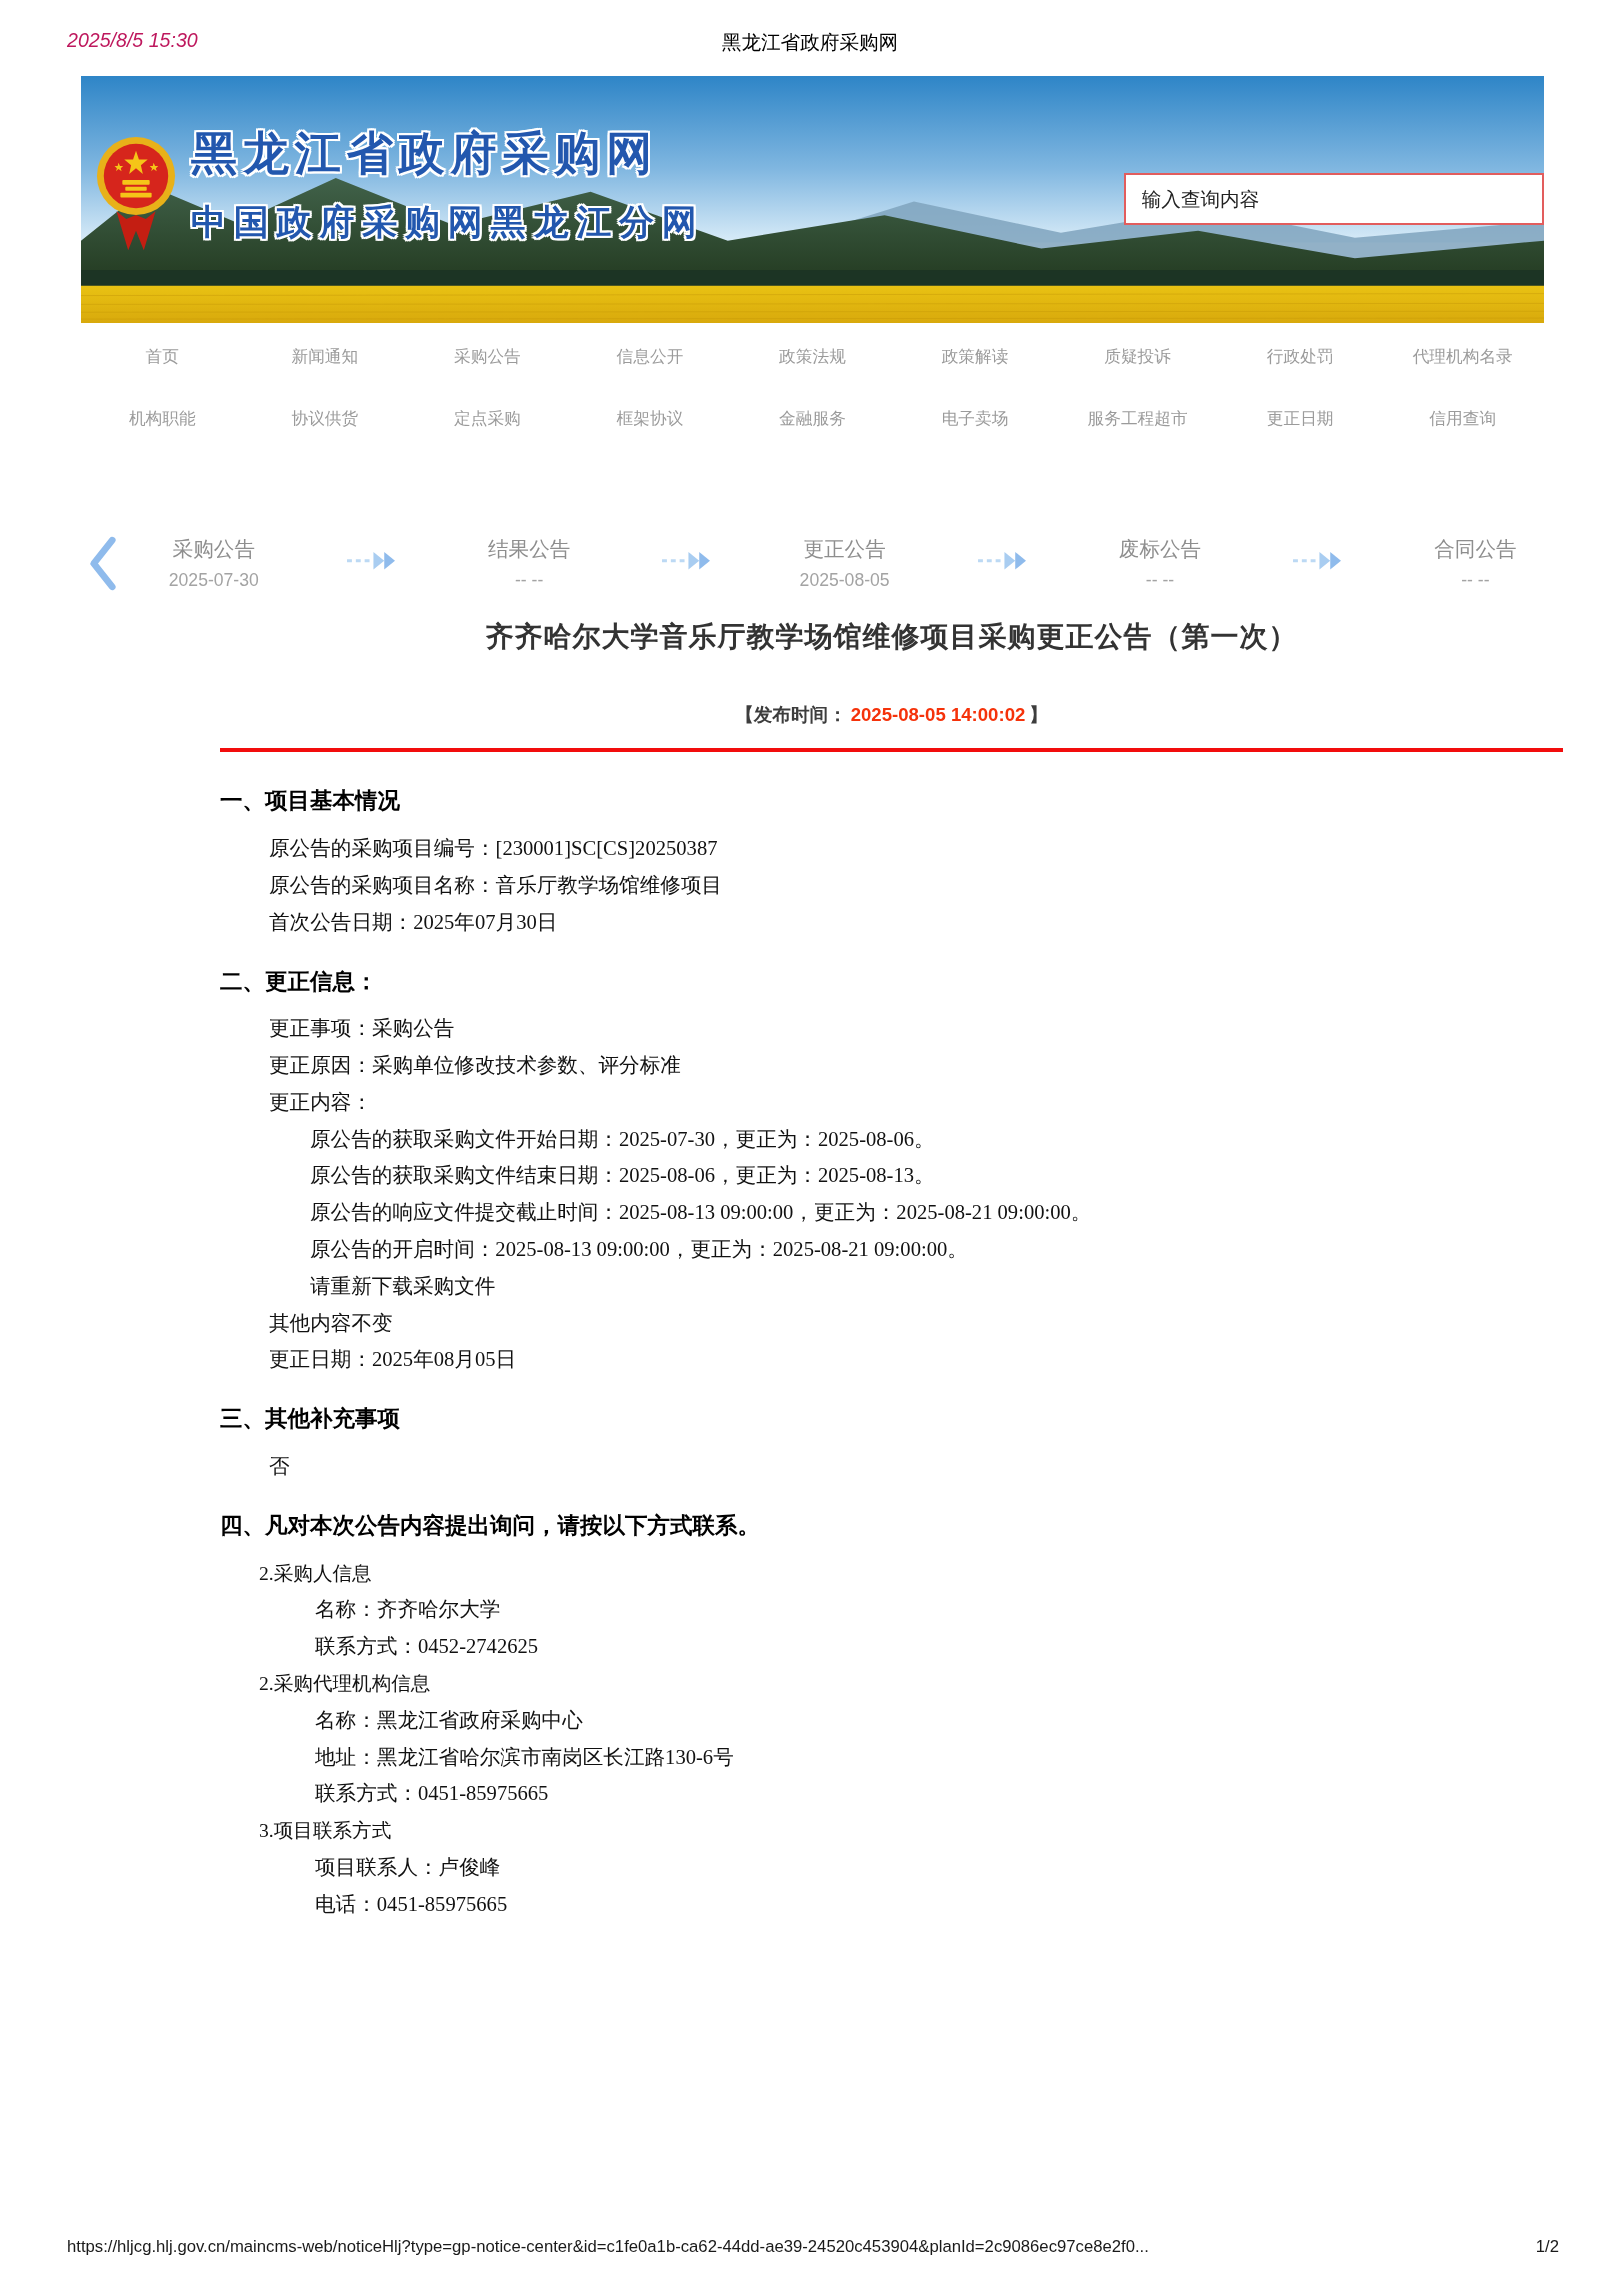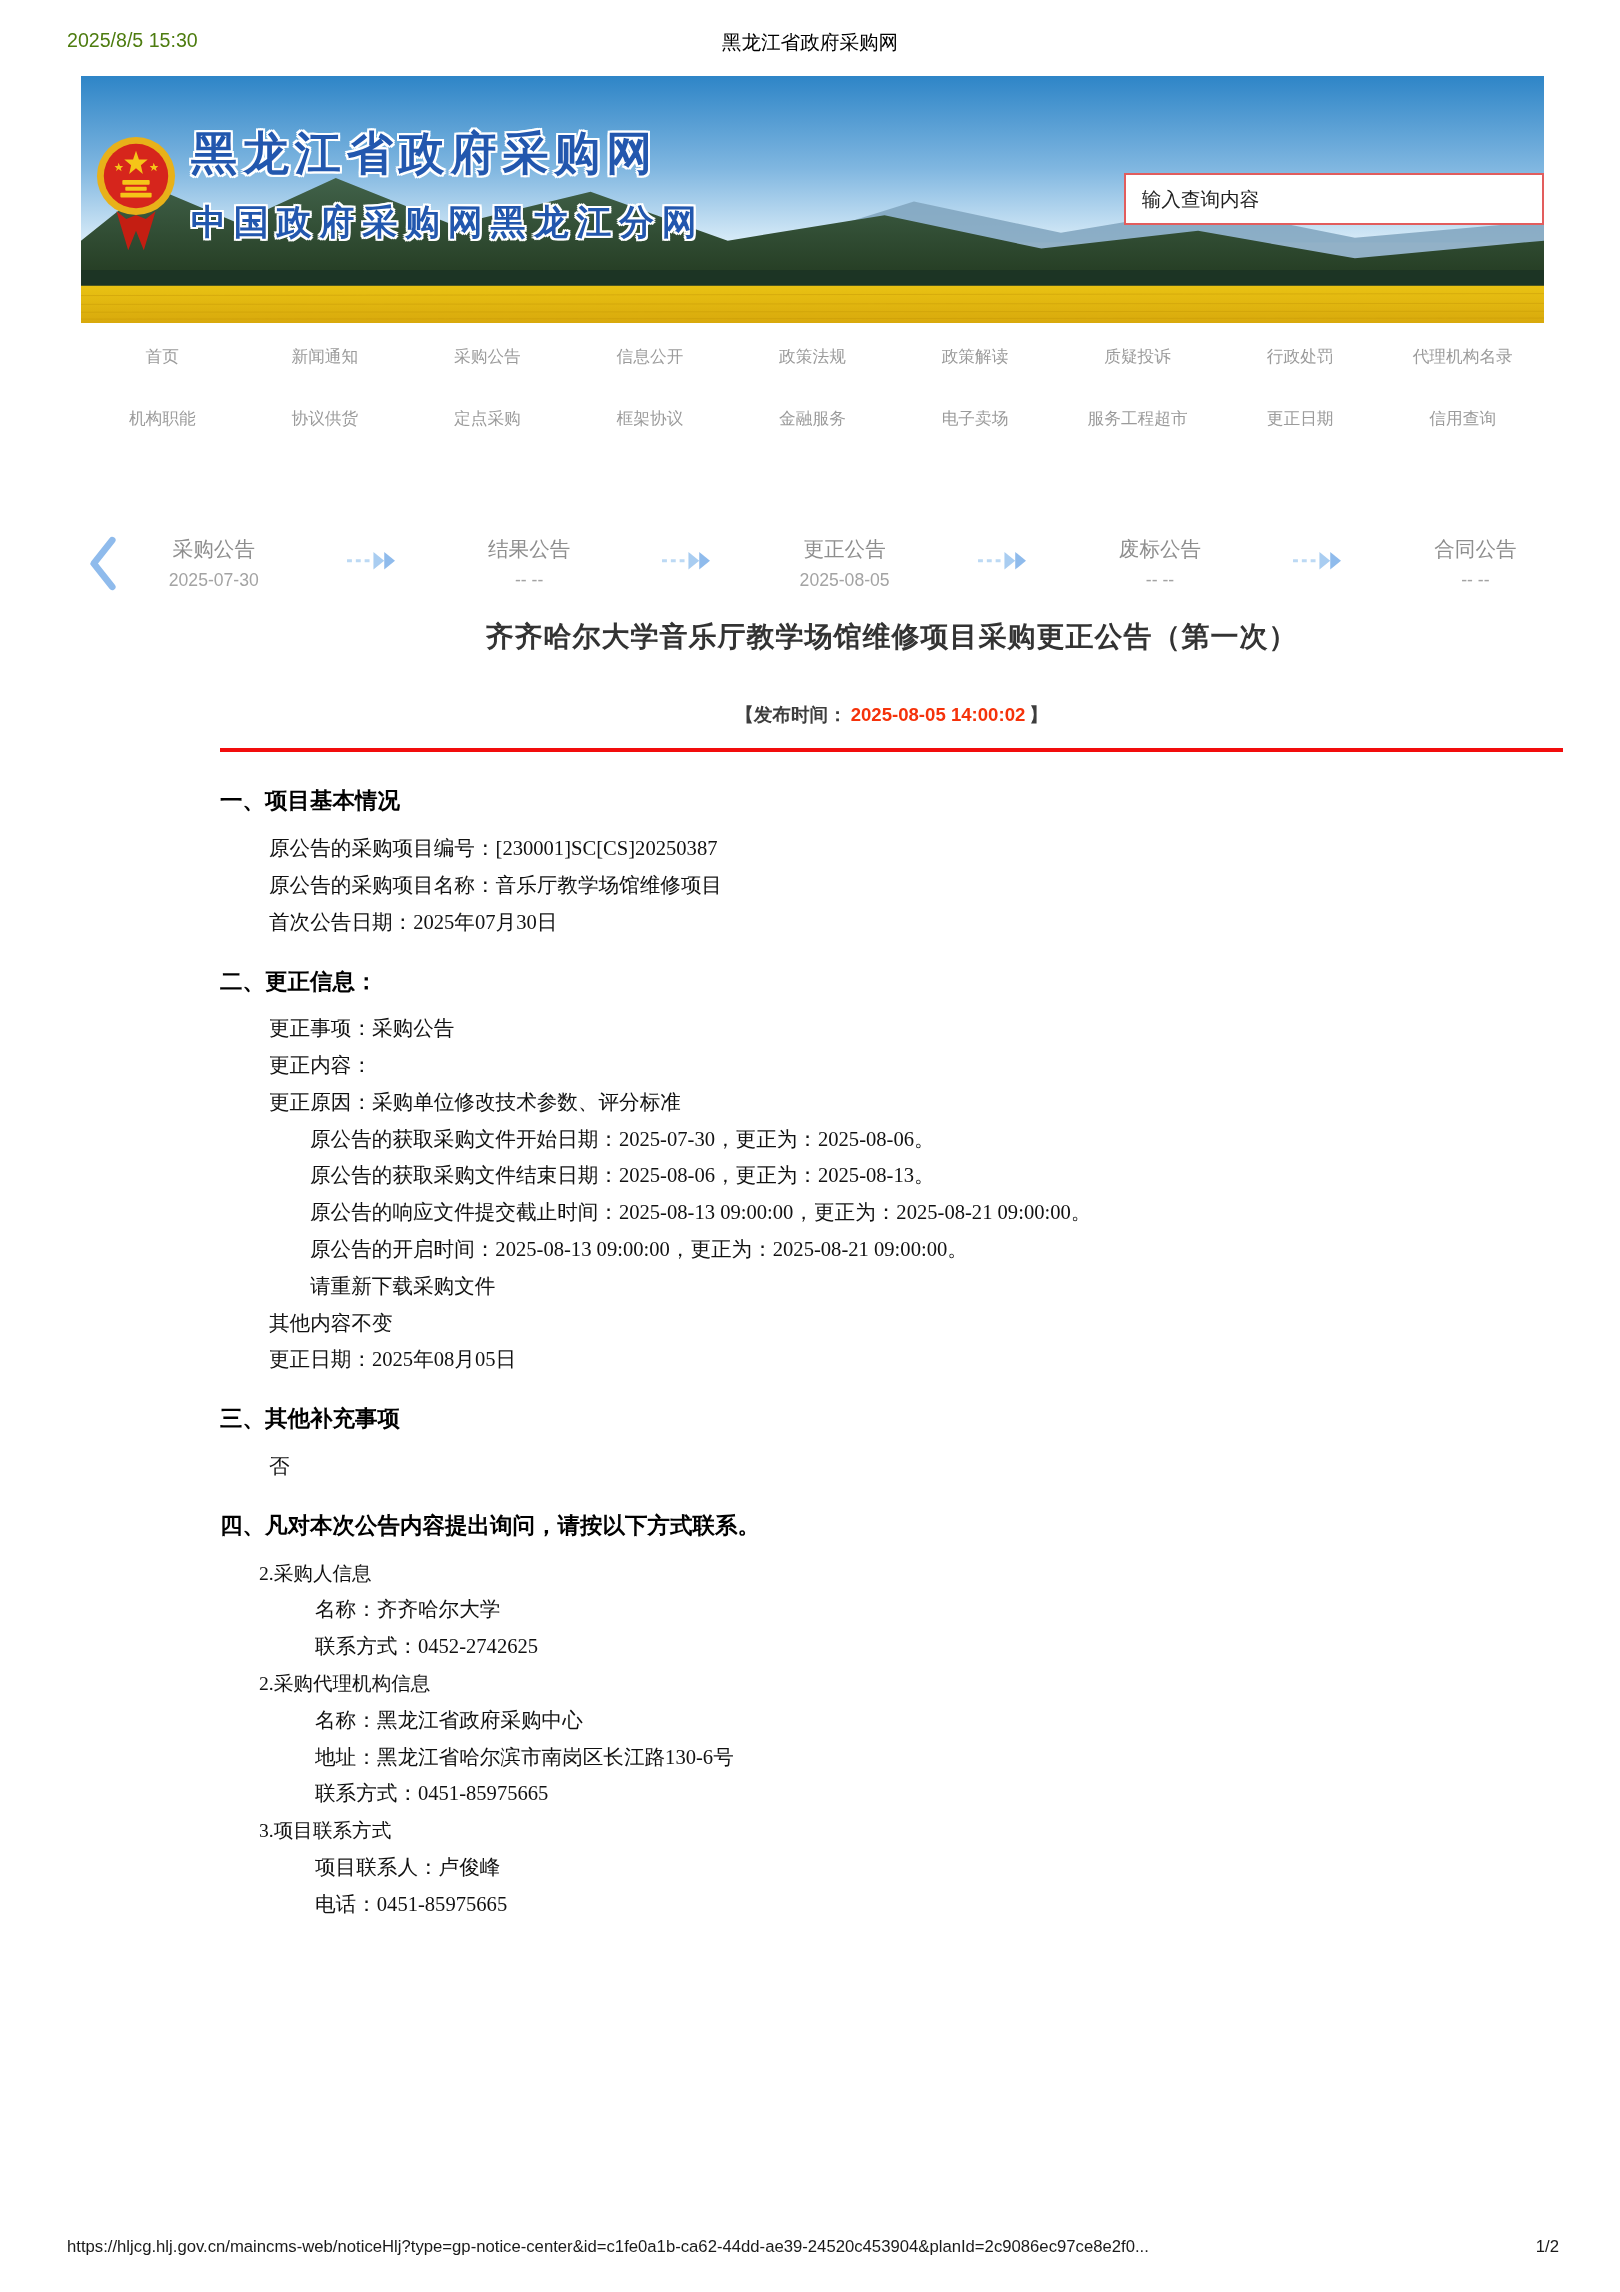--- a/index.html
+++ b/index.html
@@ -1,21 +1,21 @@
 <!DOCTYPE html>
 <html><head>
 <meta charset="utf-8">
 <style>
   html,body{margin:0;padding:0;background:#fff;}
   .page{position:relative;width:1620px;height:2293px;background:#fff;overflow:hidden;
         font-family:"Liberation Sans","DejaVu Sans",sans-serif;color:#000;}
 
   
   .topbar{position:absolute;left:0;top:0;width:100%;height:59px;}
-  .topbar .datetime{position:absolute;left:67px;top:29px;font-size:19.6px;color:#4d7c0f;}
+  .topbar .datetime{position:absolute;left:67px;top:29px;font-size:19.6px;color:#be185d;font-style:italic;}
   .topbar .doc-title{position:absolute;left:50%;top:29px;transform:translateX(-50%);font-size:19.6px;color:#000;}
 
   
   .banner{position:absolute;left:81px;top:76px;width:1463px;height:247px;overflow:hidden;}
   .banner svg.bg{position:absolute;left:0;top:0;width:100%;height:100%;display:block;}
   .emblem{position:absolute;left:13.7px;top:49px;width:82px;height:147px;}
   .banner-titles{position:absolute;left:110px;top:47px;white-space:nowrap;}
   .bt1{font-size:46px;font-weight:bold;color:#2257ae;letter-spacing:5.9px;
        text-shadow:-2px -2px 0 #fff,2px -2px 0 #fff,-2px 2px 0 #fff,2px 2px 0 #fff,-2px 0 0 #fff,2px 0 0 #fff,0 -2px 0 #fff,0 2px 0 #fff;}
   .bt2{font-size:35px;font-weight:bold;color:#2257ae;letter-spacing:7.8px;margin-top:13.7px;
@@ -200,22 +200,22 @@
       <span>【发布时间：</span><span class="time">2025-08-05 14:00:02</span><span>】</span>
     </div>
     <div class="red-rule"></div>
     <div class="n-body">
         <div class="sec-heading">一、项目基本情况</div>
         <div class="line ind-l1">原公告的采购项目编号：[230001]SC[CS]20250387</div>
         <div class="line ind-l1">原公告的采购项目名称：音乐厅教学场馆维修项目</div>
         <div class="line ind-l1">首次公告日期：2025年07月30日</div>
         <div class="sec-heading">二、更正信息：</div>
         <div class="line ind-l1">更正事项：采购公告</div>
+        <div class="line ind-l1">更正原因：采购单位修改技术参数、评分标准</div>
         <div class="line ind-l1">更正内容：</div>
-        <div class="line ind-l1">更正原因：采购单位修改技术参数、评分标准</div>
         <div class="line ind-l2">原公告的获取采购文件开始日期：2025-07-30，更正为：2025-08-06。</div>
         <div class="line ind-l2">原公告的获取采购文件结束日期：2025-08-06，更正为：2025-08-13。</div>
         <div class="line ind-l2">原公告的响应文件提交截止时间：2025-08-13 09:00:00，更正为：2025-08-21 09:00:00。</div>
         <div class="line ind-l2">原公告的开启时间：2025-08-13 09:00:00，更正为：2025-08-21 09:00:00。</div>
         <div class="line ind-l2">请重新下载采购文件</div>
         <div class="line ind-l1">其他内容不变</div>
         <div class="line ind-l1">更正日期：2025年08月05日</div>
         <div class="sec-heading">三、其他补充事项</div>
         <div class="line ind-l1">否</div>
         <div class="sec-heading">四、凡对本次公告内容提出询问，请按以下方式联系。</div>

